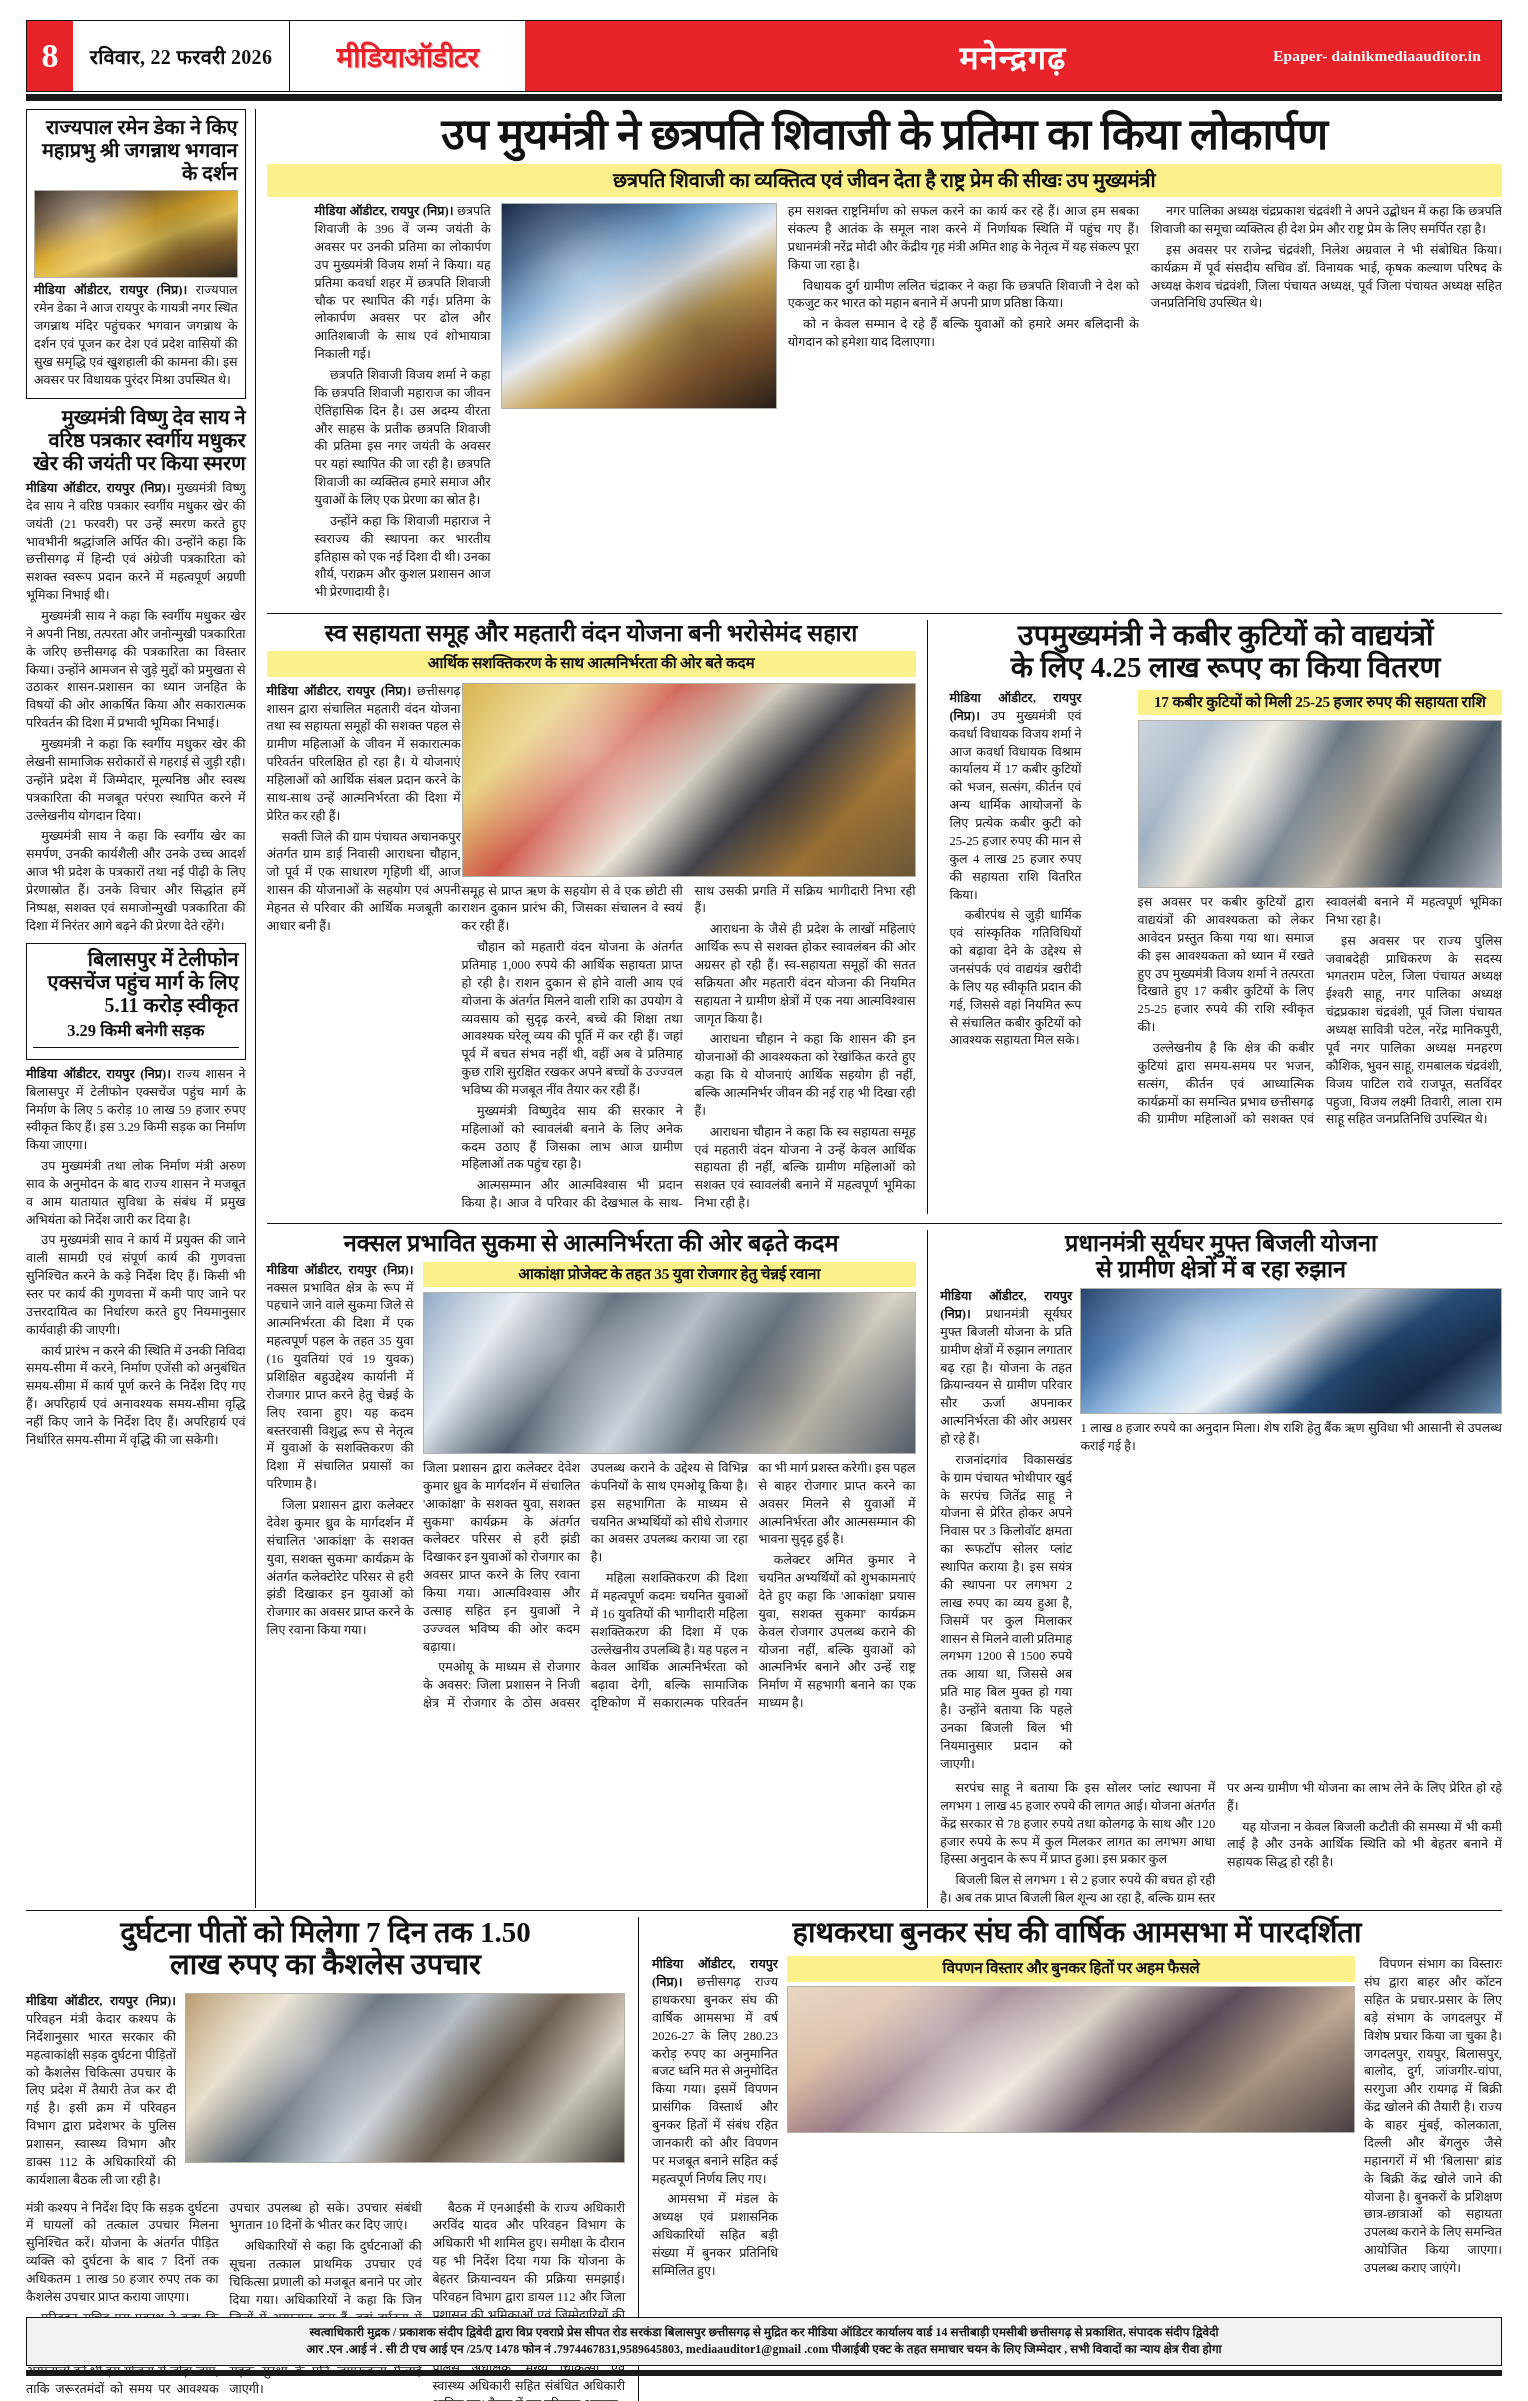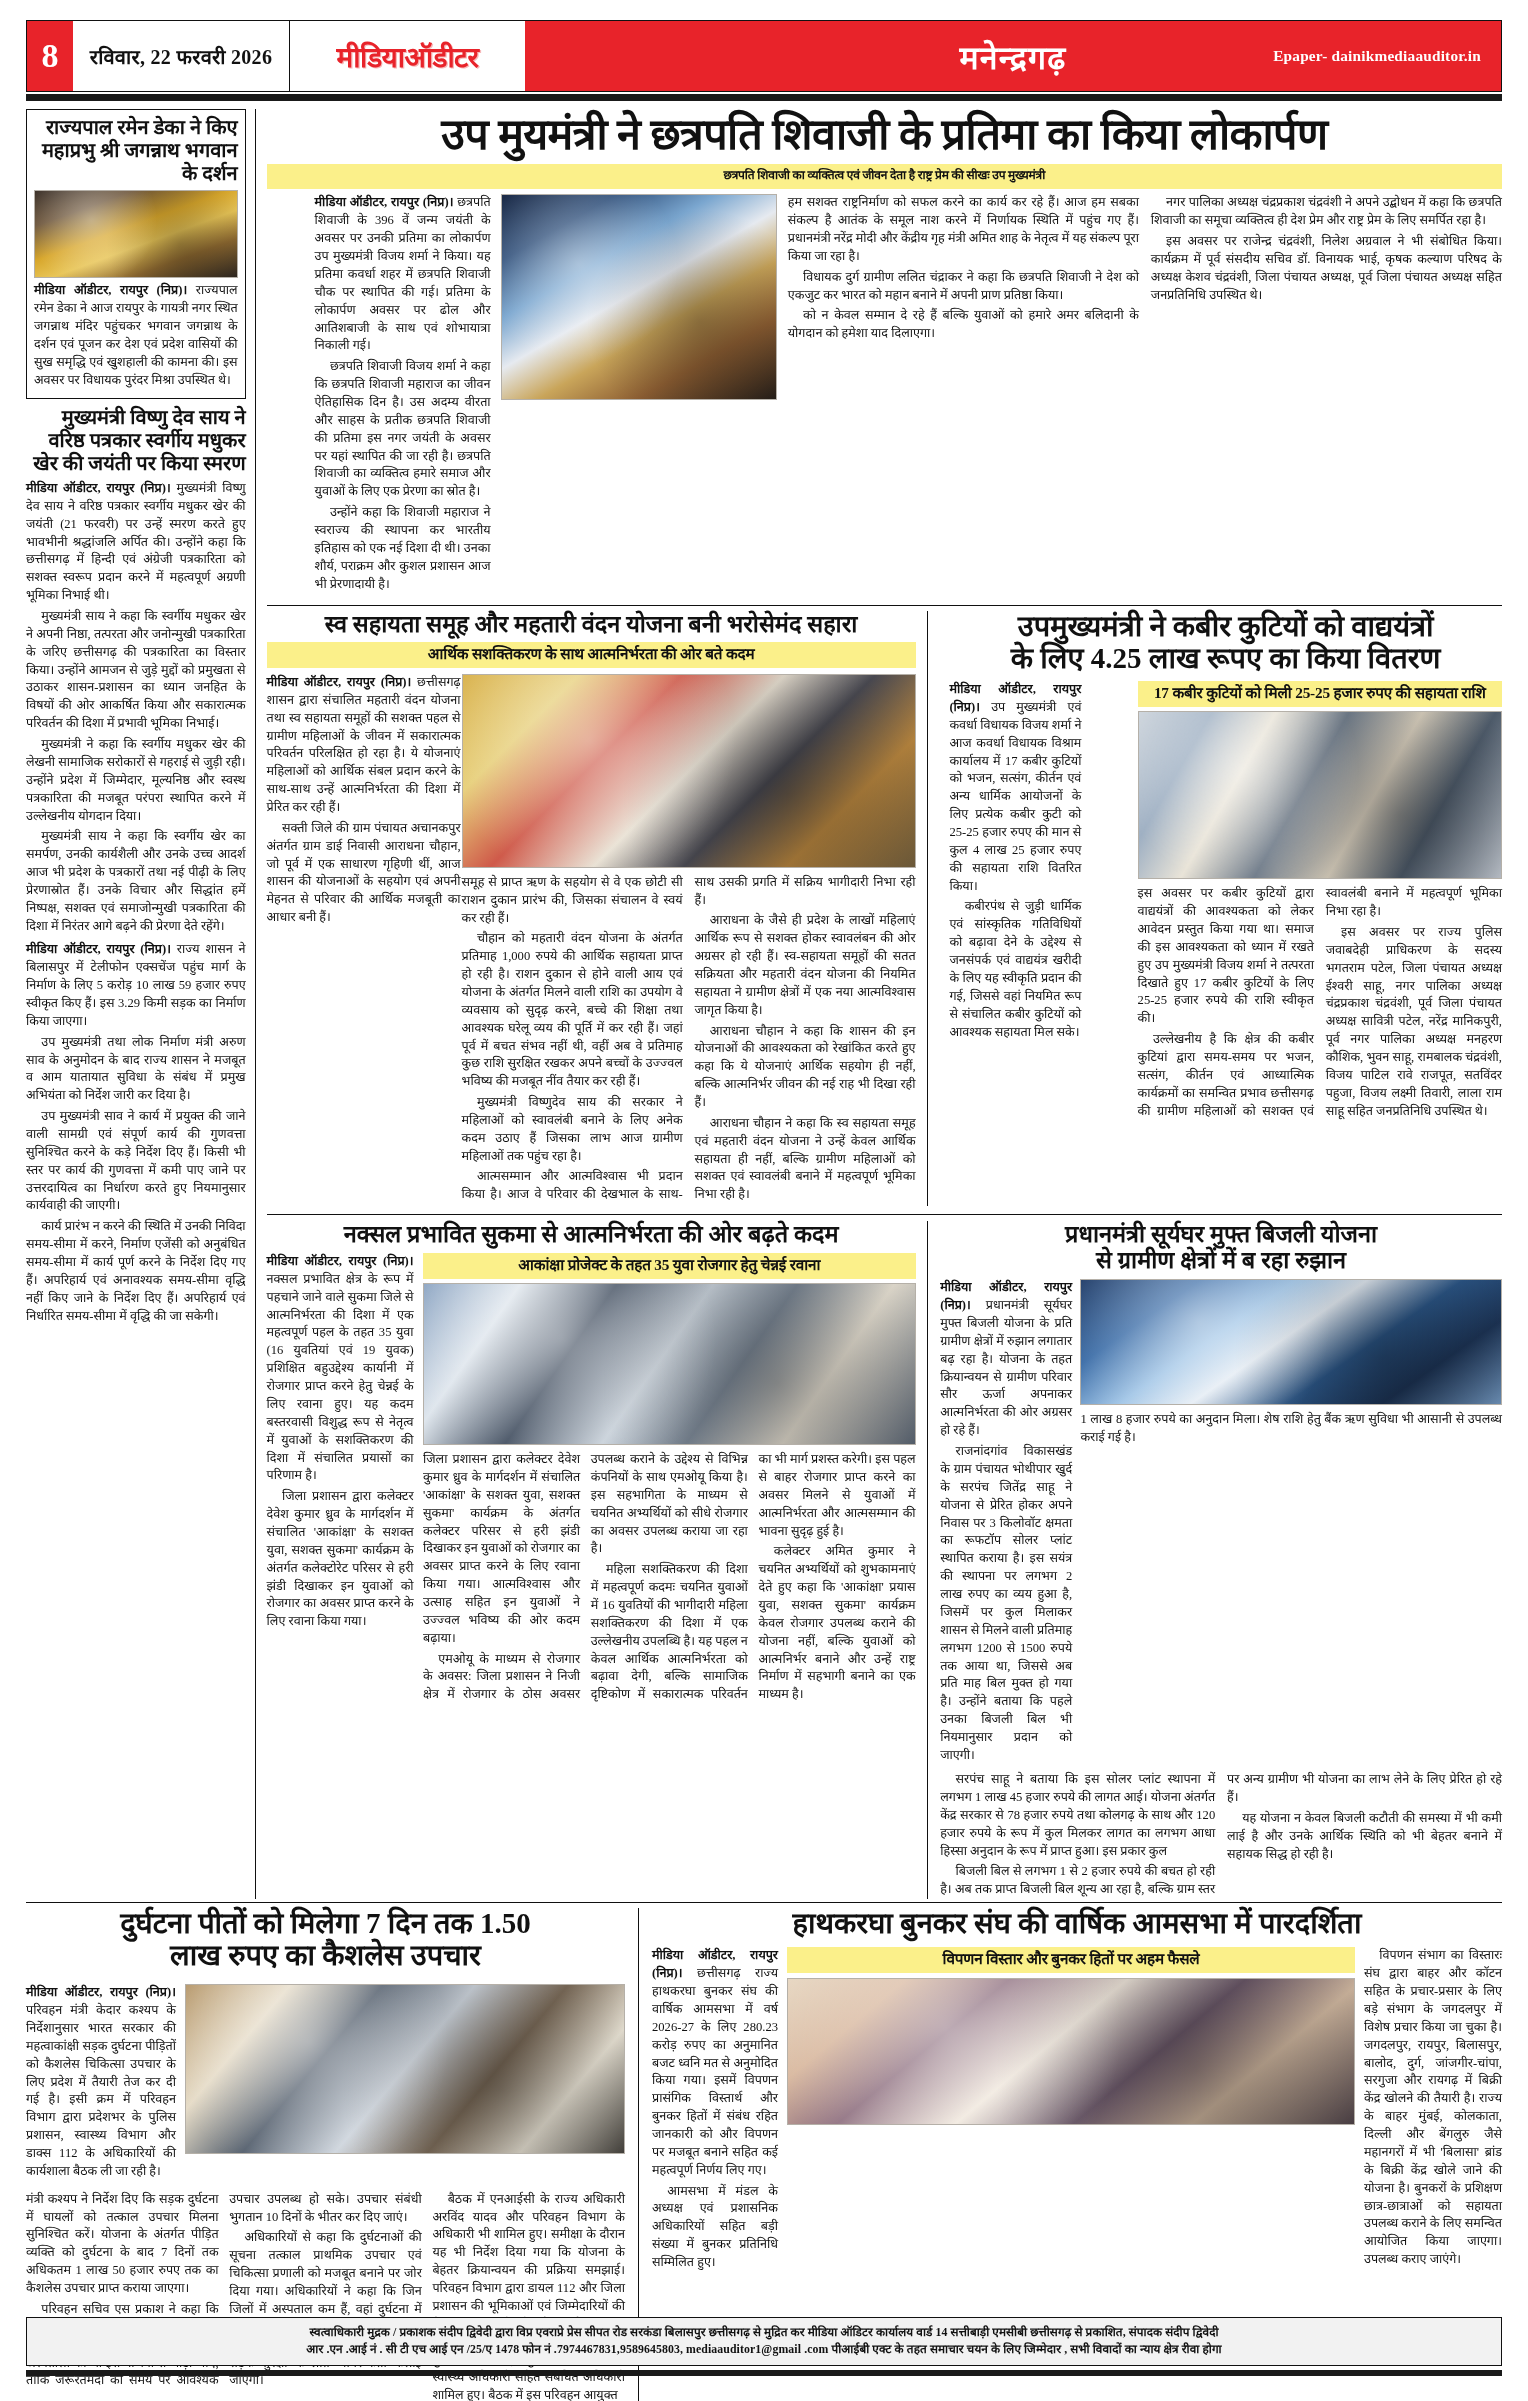--- a/index.html
+++ b/index.html
@@ -50,21 +50,21 @@
   h1.hl-mega {
     font-size:43px; line-height:1.05; font-weight:bold; text-align:center;
     letter-spacing:-0.6px; padding:3.5px 0 5.9px;
   }
   h2.hl-lg { font-size:29px; line-height:1.1; font-weight:bold; text-align:center; }
   h2.hl-md { font-size:23.5px; line-height:1.12; font-weight:bold; text-align:center; }
   h3.hl-sm { font-size:20px; line-height:1.15; font-weight:bold; text-align:right; }
 
   .kicker-yellow {
     background:#fbf08a; font-weight:bold; text-align:center;
-    font-size:12px; padding:5.3px 3.5px 6.5px; line-height:1.1; letter-spacing:-0.2px;
+    font-size:20px; padding:5.3px 3.5px 6.5px; line-height:1.1; letter-spacing:-0.2px;
   }
   .kicker-yellow.sm { font-size:15.3px; padding:4.1px 2.4px 4.7px; }
 
   .rule-thin { border-top:1.2px solid #111; margin:5.9px 0; }
 
   
   .bodytext { font-size:12.6px; line-height:1.42; text-align:justify; hyphens:auto; }
   .bodytext p { margin-bottom:2.9px; text-indent:15.3px; }
   .bodytext p.noind { text-indent:0; }
   .dateline { font-weight:bold; }
@@ -134,20 +134,27 @@
       <div class="story" style="margin-top:7px;">
         <h3 class="hl-sm">मुख्यमंत्री विष्णु देव साय ने वरिष्ठ पत्रकार स्वर्गीय मधुकर खेर की जयंती पर किया स्मरण</h3>
         <div class="bodytext" style="margin-top:4.7px;">
           <p class="noind"><span class="dateline">मीडिया ऑडीटर, रायपुर (निप्र)।</span> <span>मुख्यमंत्री विष्णु देव साय ने वरिष्ठ पत्रकार स्वर्गीय मधुकर खेर की जयंती (21 फरवरी) पर उन्हें स्मरण करते हुए भावभीनी श्रद्धांजलि अर्पित की। उन्होंने कहा कि छत्तीसगढ़ में हिन्दी एवं अंग्रेजी पत्रकारिता को सशक्त स्वरूप प्रदान करने में महत्वपूर्ण अग्रणी भूमिका निभाई थी।</span></p>
           <p>मुख्यमंत्री साय ने कहा कि स्वर्गीय मधुकर खेर ने अपनी निष्ठा, तत्परता और जनोन्मुखी पत्रकारिता के जरिए छत्तीसगढ़ की पत्रकारिता का विस्तार किया। उन्होंने आमजन से जुड़े मुद्दों को प्रमुखता से उठाकर शासन-प्रशासन का ध्यान जनहित के विषयों की ओर आकर्षित किया और सकारात्मक परिवर्तन की दिशा में प्रभावी भूमिका निभाई।</p>
           <p>मुख्यमंत्री ने कहा कि स्वर्गीय मधुकर खेर की लेखनी सामाजिक सरोकारों से गहराई से जुड़ी रही। उन्होंने प्रदेश में जिम्मेदार, मूल्यनिष्ठ और स्वस्थ पत्रकारिता की मजबूत परंपरा स्थापित करने में उल्लेखनीय योगदान दिया।</p>
           <p>मुख्यमंत्री साय ने कहा कि स्वर्गीय खेर का समर्पण, उनकी कार्यशैली और उनके उच्च आदर्श आज भी प्रदेश के पत्रकारों तथा नई पीढ़ी के लिए प्रेरणास्रोत हैं। उनके विचार और सिद्धांत हमें निष्पक्ष, सशक्त एवं समाजोन्मुखी पत्रकारिता की दिशा में निरंतर आगे बढ़ने की प्रेरणा देते रहेंगे।</p>
         </div>
       </div>
 
+      <div class="story boxed" style="margin-top:7px;padding:4.7px 5.9px;">
+        <h3 class="hl-sm">बिलासपुर में टेलीफोन</h3>
+        <h3 class="hl-sm">एक्सचेंज पहुंच मार्ग के लिए</h3>
+        <h3 class="hl-sm">5.11 करोड़ स्वीकृत</h3>
+        <div style="text-align:center;font-size:16.5px;font-weight:bold;margin-top:1.2px;">3.29 किमी बनेगी सड़क</div>
+        <div class="rule-thin"></div>
+      </div>
 
       <div class="story" style="margin-top:5.9px;">
         <div class="bodytext">
           <p class="noind"><span class="dateline">मीडिया ऑडीटर, रायपुर (निप्र)।</span> <span>राज्य शासन ने बिलासपुर में टेलीफोन एक्सचेंज पहुंच मार्ग के निर्माण के लिए 5 करोड़ 10 लाख 59 हजार रुपए स्वीकृत किए हैं। इस 3.29 किमी सड़क का निर्माण किया जाएगा।</span></p>
           <p>उप मुख्यमंत्री तथा लोक निर्माण मंत्री अरुण साव के अनुमोदन के बाद राज्य शासन ने मजबूत व आम यातायात सुविधा के संबंध में प्रमुख अभियंता को निर्देश जारी कर दिया है।</p>
           <p>उप मुख्यमंत्री साव ने कार्य में प्रयुक्त की जाने वाली सामग्री एवं संपूर्ण कार्य की गुणवत्ता सुनिश्चित करने के कड़े निर्देश दिए हैं। किसी भी स्तर पर कार्य की गुणवत्ता में कमी पाए जाने पर उत्तरदायित्व का निर्धारण करते हुए नियमानुसार कार्यवाही की जाएगी।</p>
           <p>कार्य प्रारंभ न करने की स्थिति में उनकी निविदा समय-सीमा में करने, निर्माण एजेंसी को अनुबंधित समय-सीमा में कार्य पूर्ण करने के निर्देश दिए गए हैं। अपरिहार्य एवं अनावश्यक समय-सीमा वृद्धि नहीं किए जाने के निर्देश दिए हैं। अपरिहार्य एवं निर्धारित समय-सीमा में वृद्धि की जा सकेगी।</p>
         </div>
       </div>
     </div>

